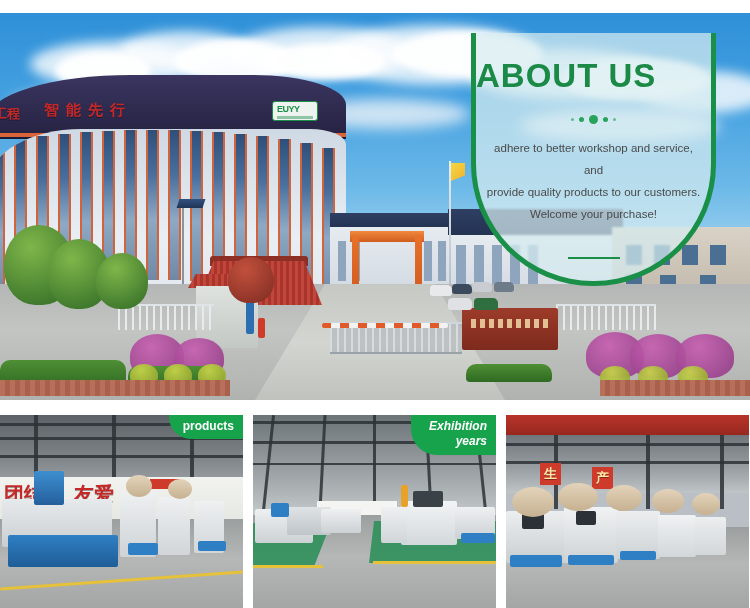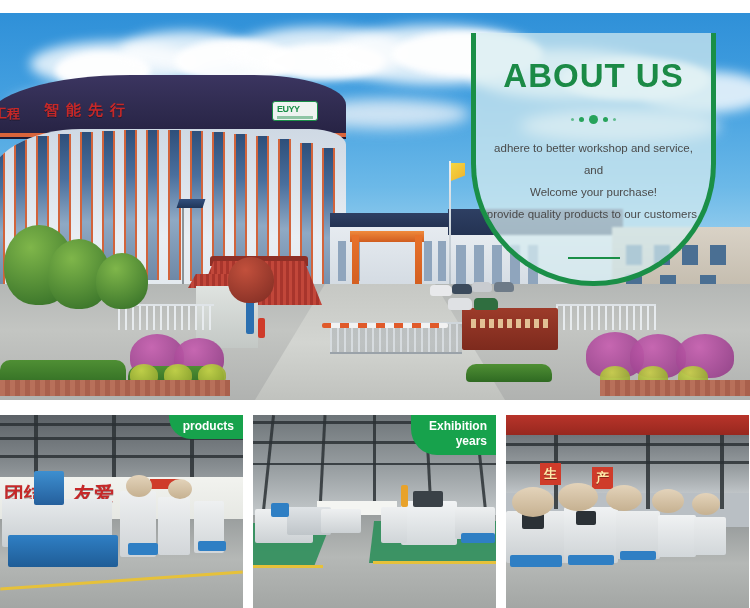--- a/index.html
+++ b/index.html
@@ -101,42 +101,42 @@
   .fence{ position:absolute; bottom:70px; height:26px;
     background:repeating-linear-gradient(90deg,#e7ebee 0 2px,transparent 2px 7px);
     border-top:2px solid #dfe4e8; }
   .car{ position:absolute; border-radius:4px 5px 3px 3px; }
 
   
   .about{ position:absolute; left:471px; top:20px; width:245px; height:253px;
     background:rgba(214,235,240,.72);
     border-left:5px solid #1a8f47; border-right:5px solid #1a8f47; border-bottom:5px solid #1a8f47;
     border-radius:0 0 122px 122px; backdrop-filter:blur(1px); overflow:hidden; }
-  .about-title{ position:absolute; left:0; right:0; top:24px; text-align:center;
+  .about-title{ position:absolute; left:0; right:0; top:24px; 
     font-size:33px; font-weight:bold; color:#1b8a46; letter-spacing:1px; }
   .dots{ position:absolute; left:0; right:0; top:82px; display:flex; justify-content:center;
     align-items:center; gap:5px; }
   .dot{ border-radius:50%; background:#27a35b; }
   .d1{ width:3px;height:3px; opacity:.65; }
   .d2{ width:5px;height:5px; }
   .d3{ width:9px;height:9px; }
   .about-body{ position:absolute; left:8px; right:8px; top:104px; text-align:center;
     font-size:11.5px; line-height:22px; color:#4a4a4a; }
   .about-rule{ position:absolute; left:50%; transform:translateX(-50%); bottom:22px;
     width:52px; height:2.5px; background:#1a8f47; }
 
   
   .row{ position:absolute; left:0; top:415px; width:750px; height:193px;
     display:flex; gap:10px; }
   .cell{ position:relative; width:243px; height:193px; overflow:hidden;
     background:#b9bfc4; }
   .badge{ position:absolute; right:0; top:0; background:#17a24c; color:#fff;
     font-size:12px; font-weight:bold; padding:4px 9px 5px 14px;
     border-radius:0 0 0 22px; line-height:15px; text-align:right; }
-  .badge.two{ border-radius:0 0 0 26px; padding:4px 9px 6px 18px; }
+  .badge.two{ border-radius:0 0 0 26px; padding:4px 9px 6px 18px;font-style:italic; }
 
   
   .floor{ position:absolute; left:0; bottom:0; width:100%; height:46%;
     background:linear-gradient(180deg,#9b9f9f 0%,#b5b8b6 45%,#a3a6a4 100%); }
   .roofbeams{ position:absolute; left:0; top:0; width:100%; height:34%;
     background:linear-gradient(180deg,#5b6166 0%,#7d8387 60%,#9aa0a3 100%); }
   .beam{ position:absolute; background:#2c3135; opacity:.85; }
   .wallp{ position:absolute; background:#eceee9; }
   .mach{ position:absolute; border-radius:2px; }
   .stripe{ position:absolute; background:#e6c13a; }
@@ -286,22 +286,22 @@
       <div class="dots">
         <span class="dot d1"></span>
         <span class="dot d2"></span>
         <span class="dot d3"></span>
         <span class="dot d2"></span>
         <span class="dot d1"></span>
       </div>
 
       <div class="about-body">
         <div>adhere to better workshop and service, and</div>
+        <div>provide quality products to our customers.</div>
         <div>Welcome your purchase!</div>
-        <div>provide quality products to our customers.</div>
       </div>
 
       <div class="about-rule"></div>
     </div>
   </div>
 
   <div class="row">
 
     <div class="cell">
       <div class="roofbeams" style="height:36%;"></div>

